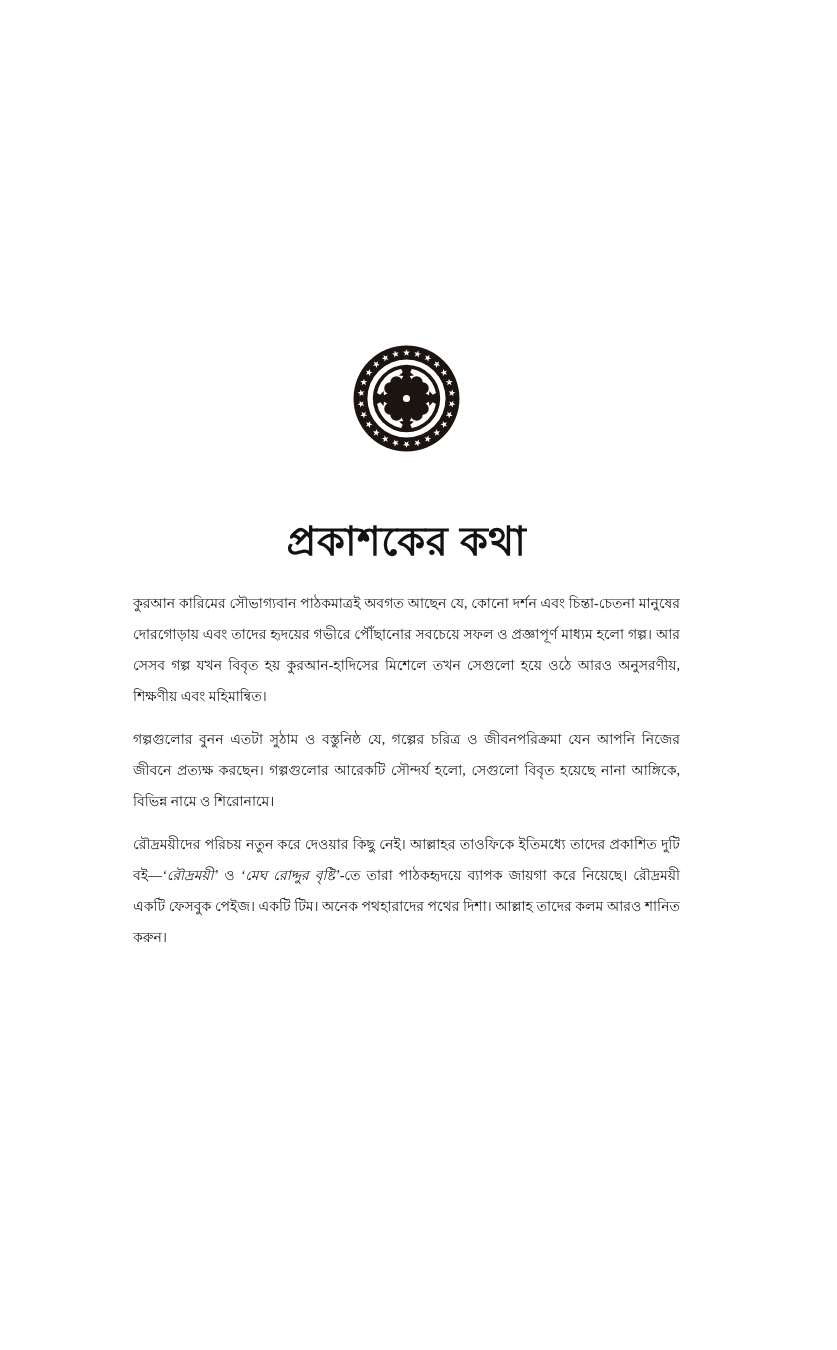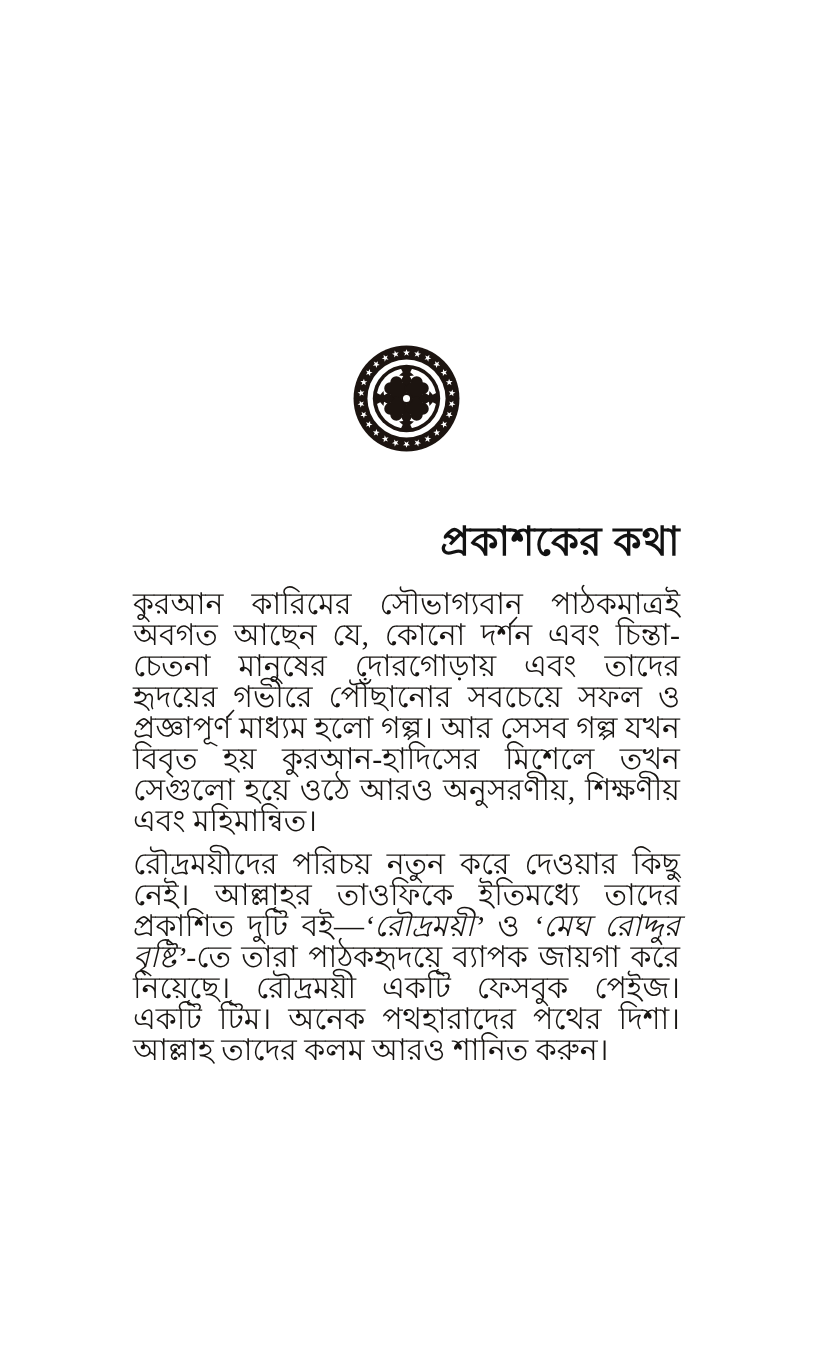--- a/index.html
+++ b/index.html
@@ -23,30 +23,30 @@
     width: 547px;
   }
   .ornament {
     display: block;
     width: 107px;
     height: 107px;
     margin: 0 auto;
   }
   h1.page-heading {
     margin: 62px 0 20px 0;
-    text-align: right;
+    text-align: center;
     font-family: "Liberation Sans", "DejaVu Sans", sans-serif;
     font-weight: 800;
     font-size: 40px;
     line-height: 54px;
     color: #121212;
     letter-spacing: 0.5px;
   }
   .paragraphs {
-    font-size: 30px;
+    font-size: 14px;
     line-height: 31px;
     text-align: justify;
     text-justify: inter-word;
   }
   .paragraphs p.para {
     margin: 0 0 12px 0;
   }
   .paragraphs p.para:last-child {
   }
   .italic {
@@ -117,17 +117,18 @@
         <use href="#spade" transform="rotate(270 50 50)"></use>
       </g>
 
       <circle cx="50" cy="50" r="4.6" fill="none" stroke="#1c1410" stroke-width="2.6"></circle>
     </svg>
 
     <h1 class="page-heading">প্রকাশকের কথা</h1>
 
     <div class="paragraphs">
         <p class="para"><span>কুরআন কারিমের সৌভাগ্যবান পাঠকমাত্রই অবগত আছেন যে, কোনো দর্শন এবং চিন্তা-চেতনা মানুষের দোরগোড়ায় এবং তাদের হৃদয়ের গভীরে পৌঁছানোর সবচেয়ে সফল ও প্রজ্ঞাপূর্ণ মাধ্যম হলো গল্প। আর সেসব গল্প যখন বিবৃত হয় কুরআন-হাদিসের মিশেলে তখন সেগুলো হয়ে ওঠে আরও অনুসরণীয়, শিক্ষণীয় এবং মহিমান্বিত।</span></p>
+        <p class="para"><span>গল্পগুলোর বুনন এতটা সুঠাম ও বস্তুনিষ্ঠ যে, গল্পের চরিত্র ও জীবনপরিক্রমা যেন আপনি নিজের জীবনে প্রত্যক্ষ করছেন। গল্পগুলোর আরেকটি সৌন্দর্য হলো, সেগুলো বিবৃত হয়েছে নানা আঙ্গিকে, বিভিন্ন নামে ও শিরোনামে।</span></p>
         <p class="para"><span>রৌদ্রময়ীদের পরিচয় নতুন করে দেওয়ার কিছু নেই। আল্লাহর তাওফিকে ইতিমধ্যে তাদের প্রকাশিত দুটি বই—</span><span class="italic">‘রৌদ্রময়ী’</span><span> ও </span><span class="italic">‘মেঘ রোদ্দুর বৃষ্টি’-</span><span>তে তারা পাঠকহৃদয়ে ব্যাপক জায়গা করে নিয়েছে। রৌদ্রময়ী একটি ফেসবুক পেইজ। একটি টিম। অনেক পথহারাদের পথের দিশা। আল্লাহ তাদের কলম আরও শানিত করুন।</span></p>
       </div>
 
   </div>
 </div>
 
 </body></html>

